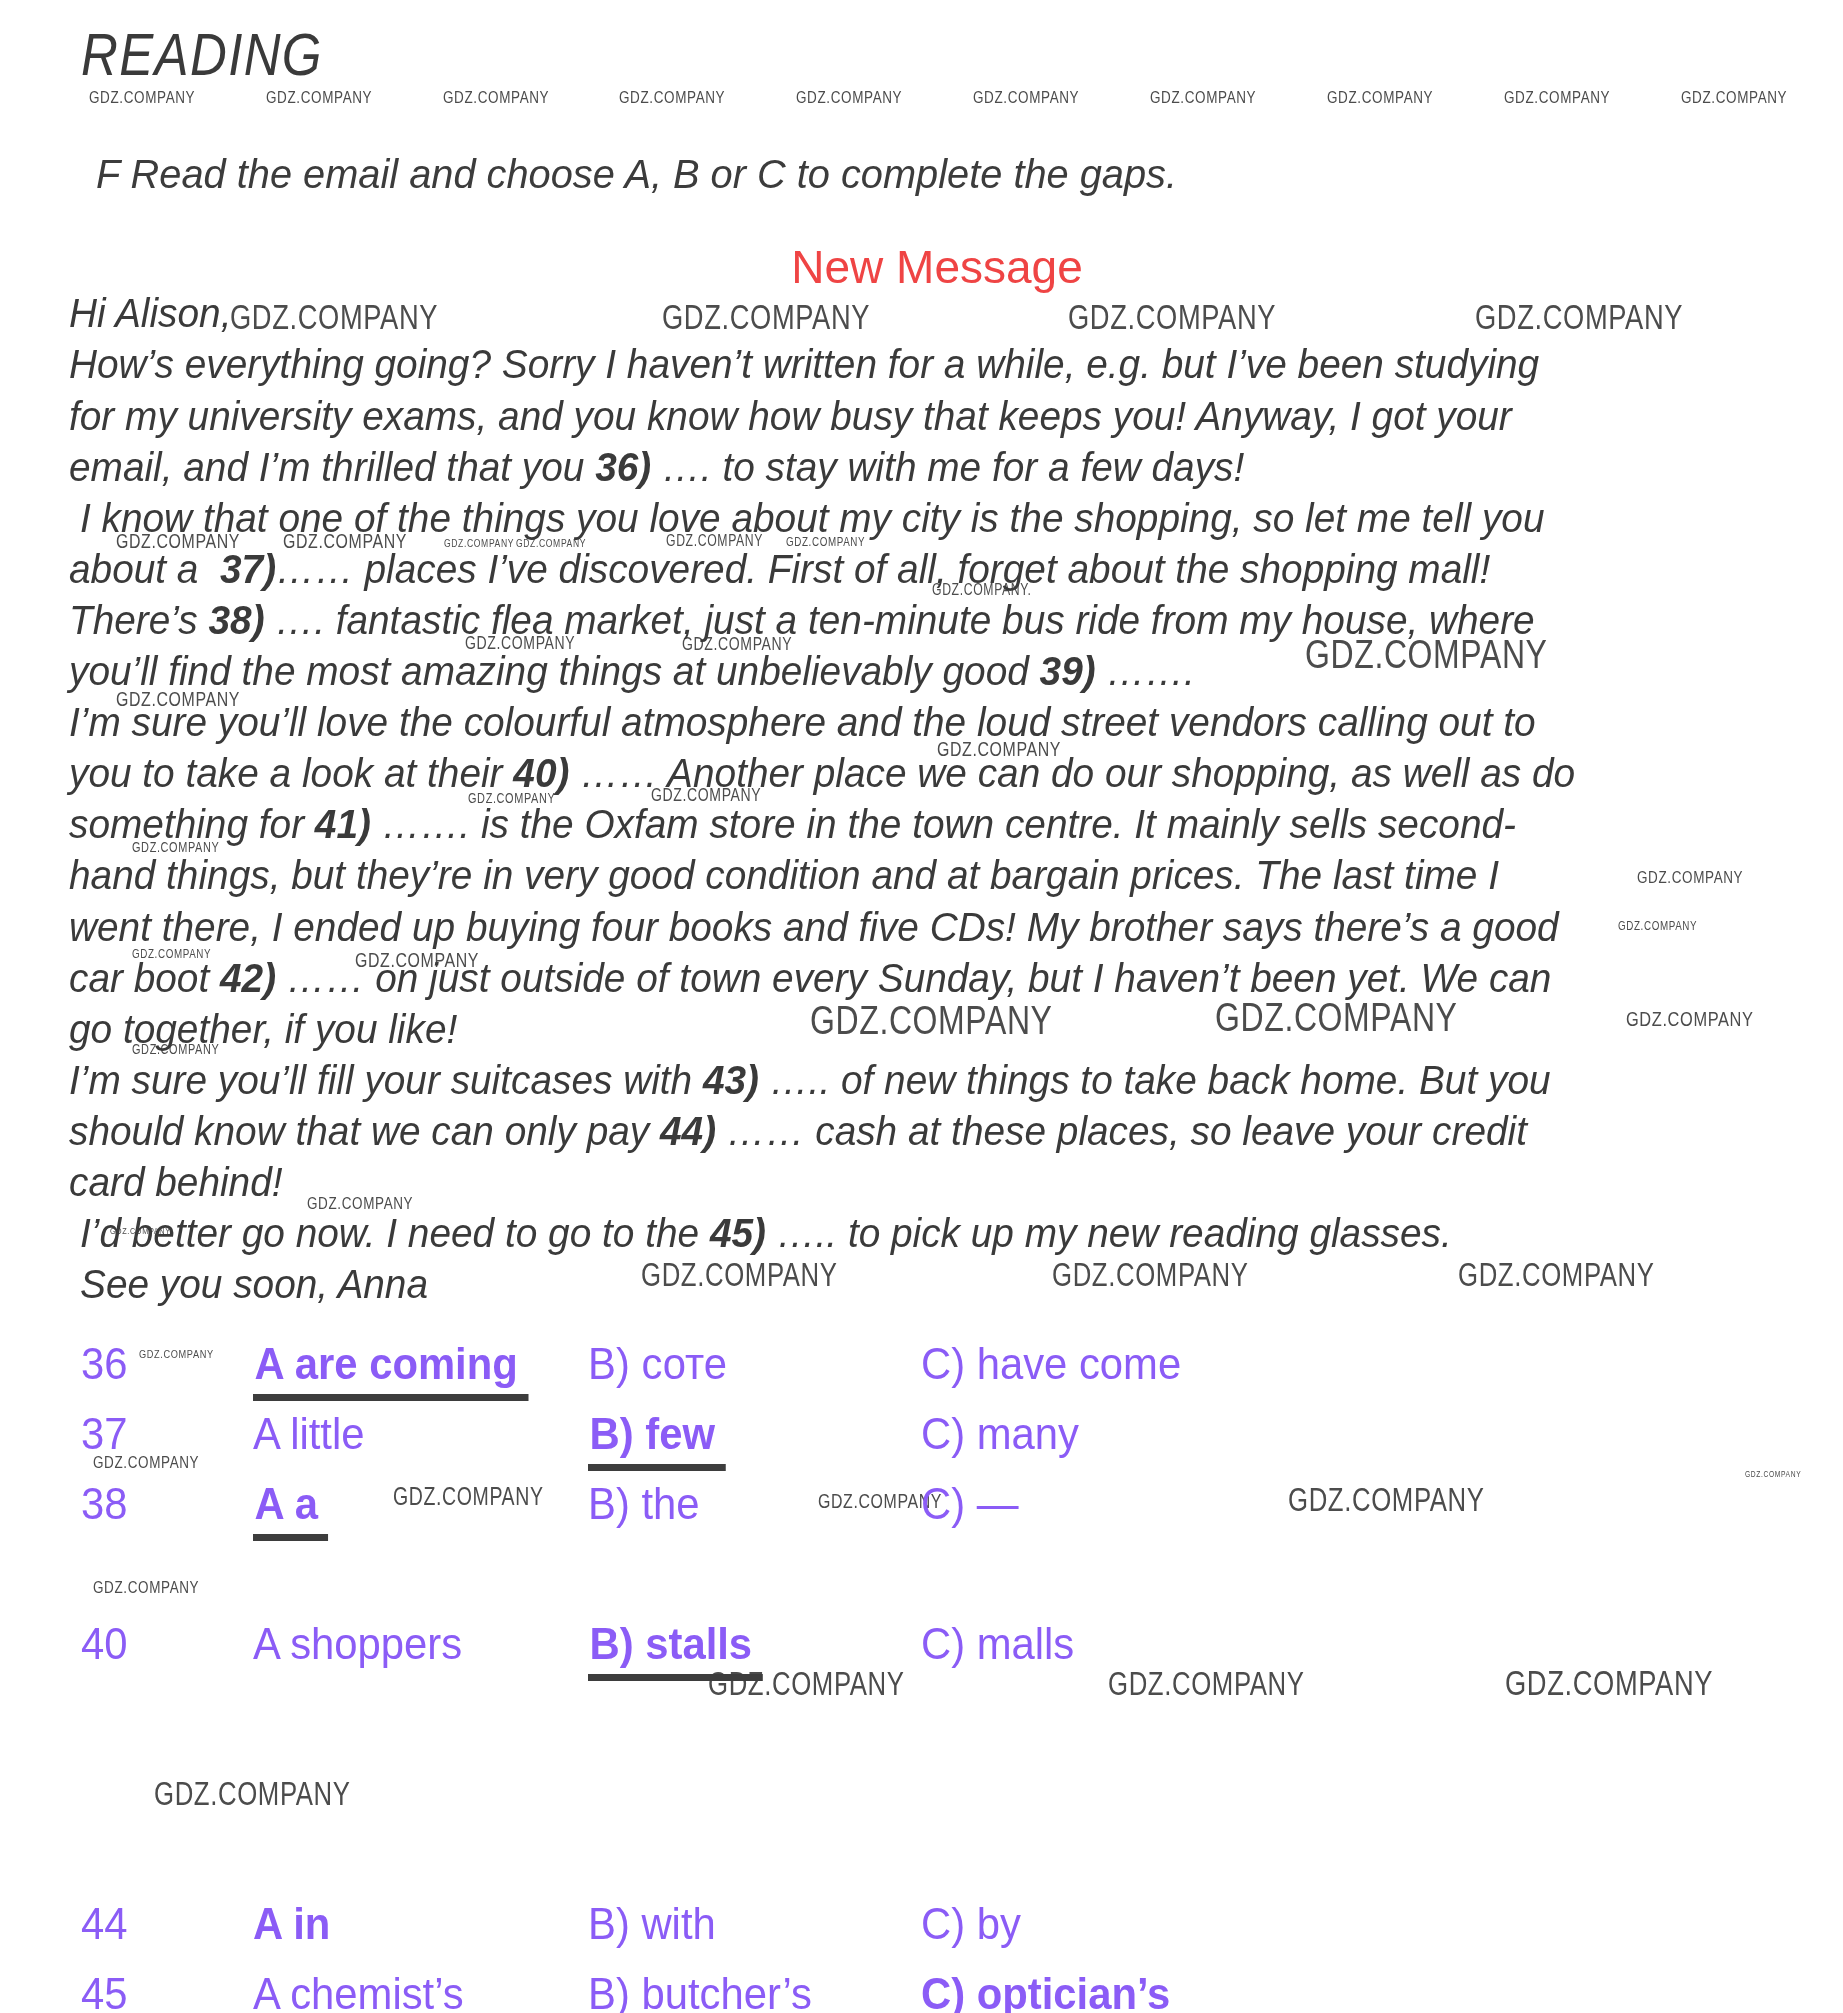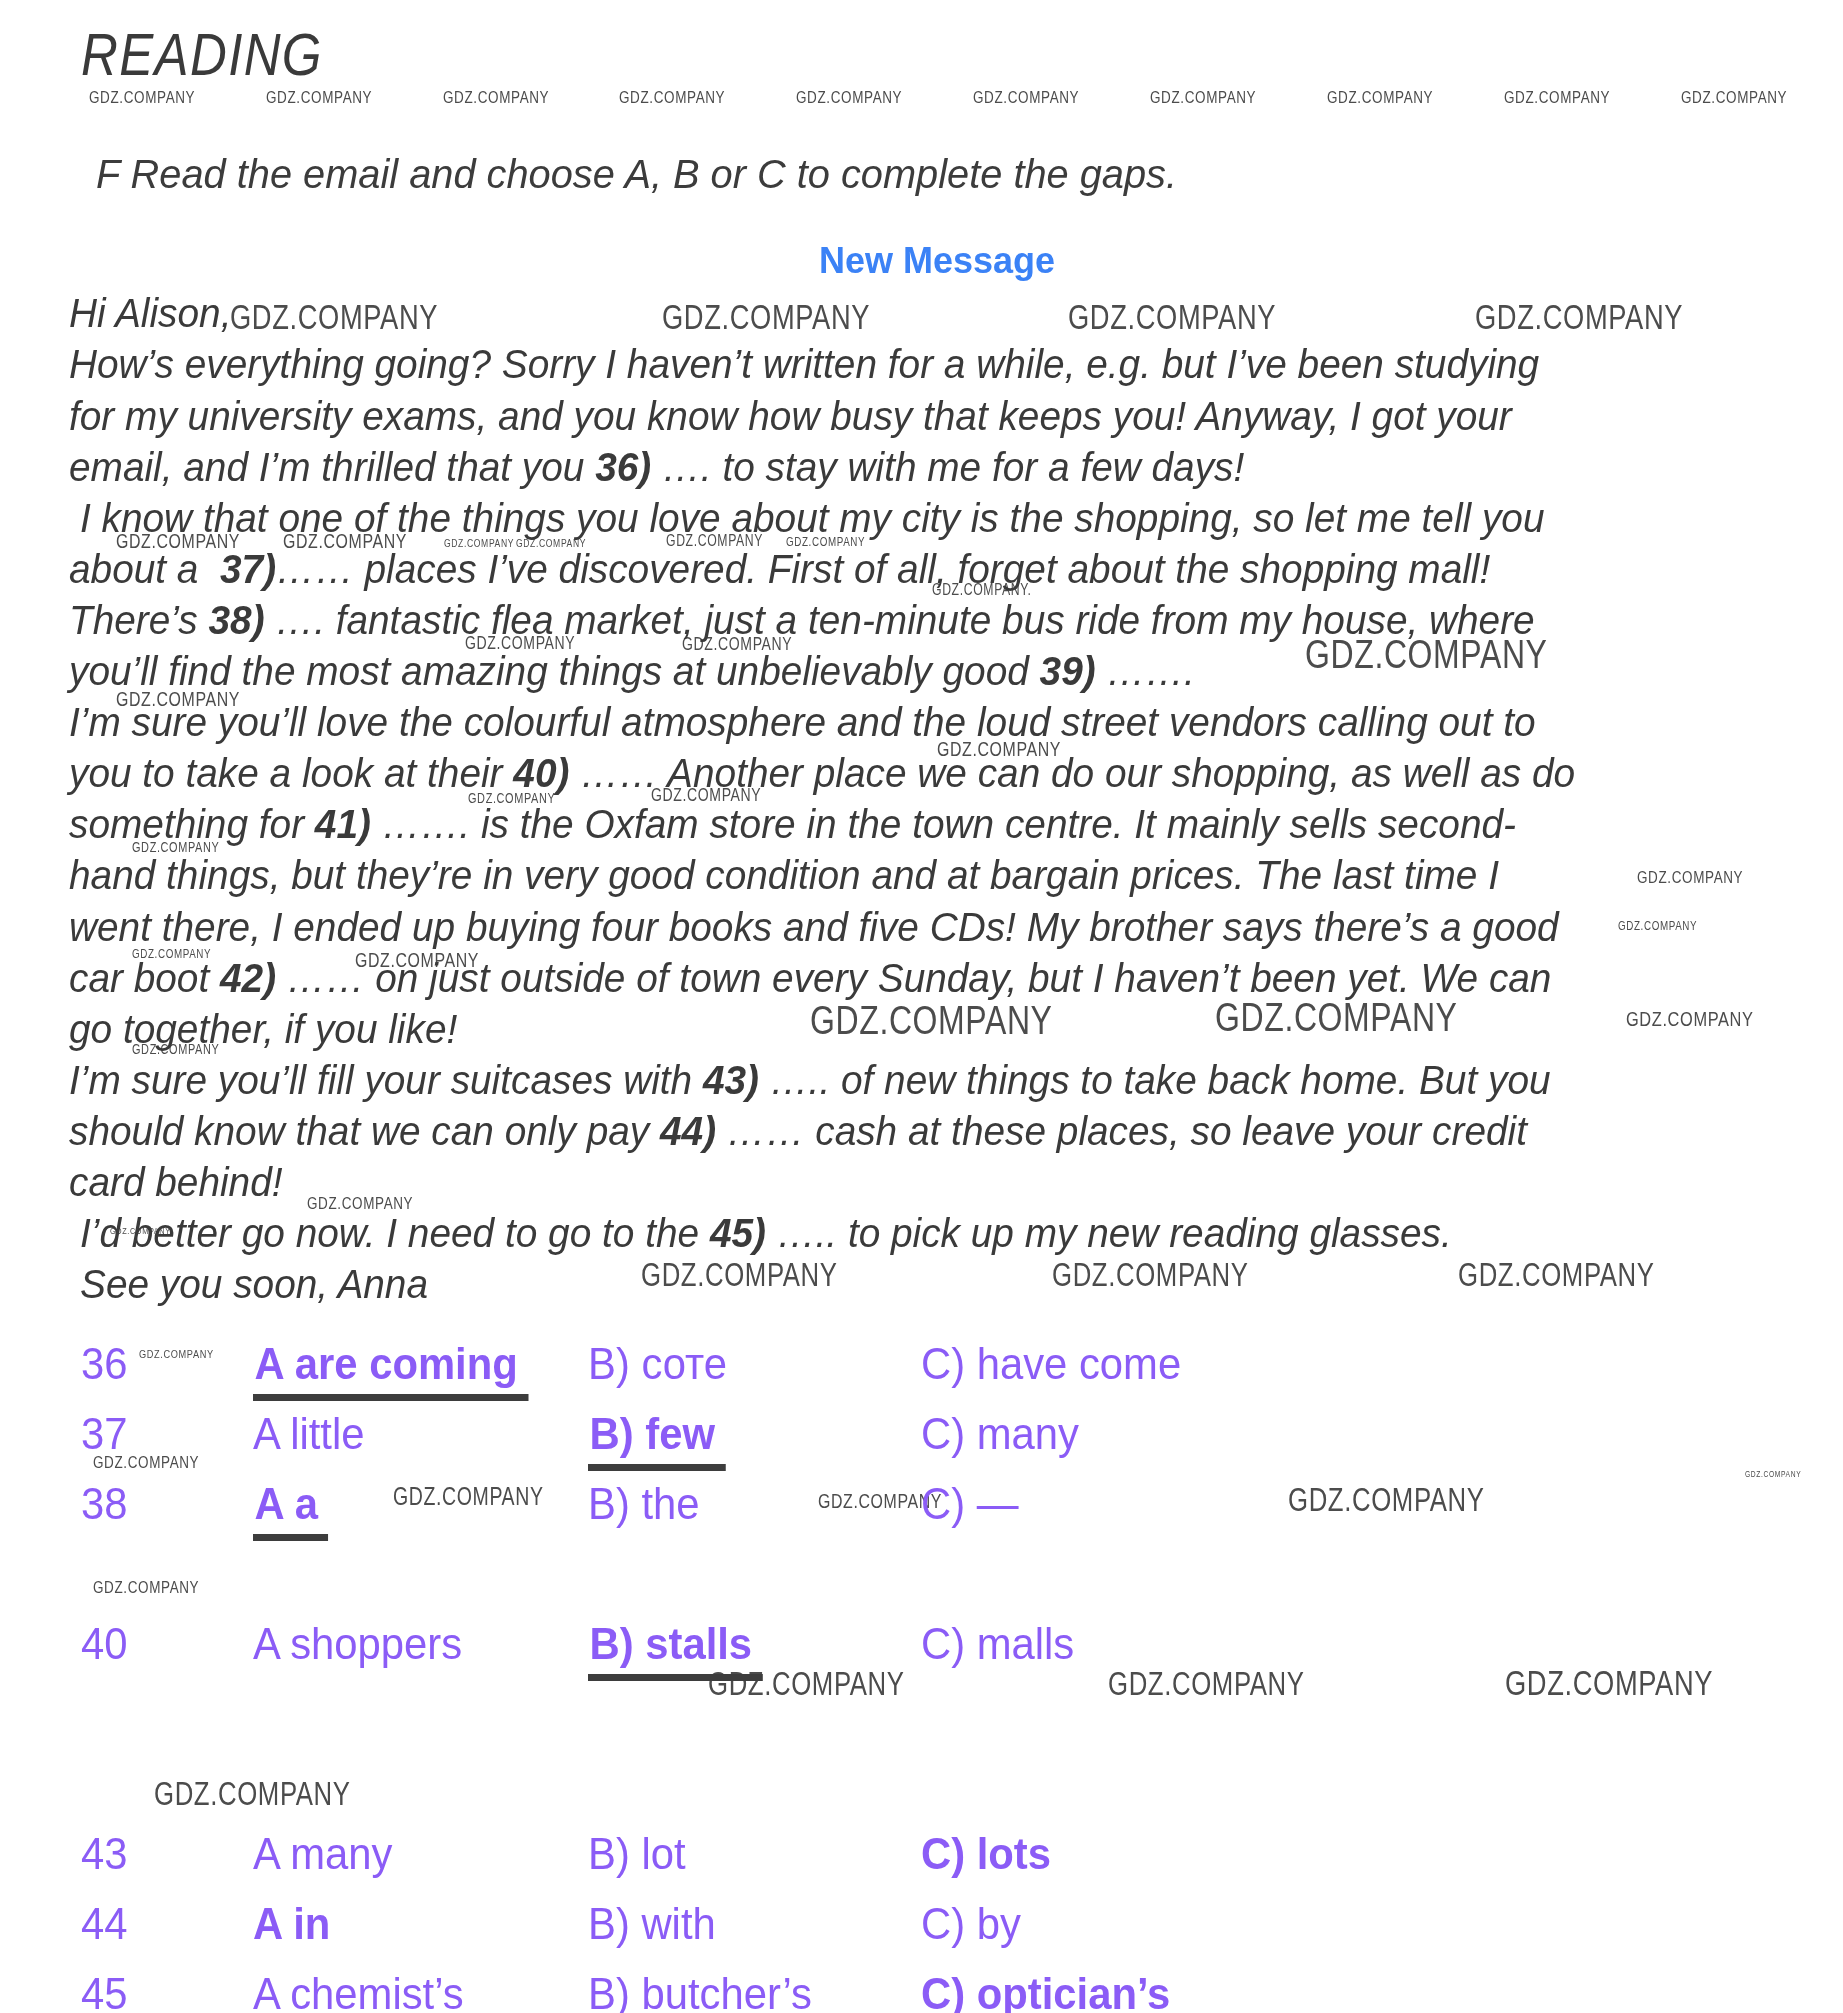--- a/index.html
+++ b/index.html
@@ -33,21 +33,21 @@
   #task-instruction{
     left:96px;top:151px;
     font-size:41px;font-style:italic;color:#3c3c3c;
     white-space:nowrap;
     transform:scaleX(.97);transform-origin:left top;
   }
   
   #message-header{
     left:937px;top:240px;
     transform:translateX(-50%);
-    font-size:36px;font-weight:700;color:#3b82f6;
+    font-size:46px;font-weight:400;color:#ef4444;
     white-space:nowrap;
   }
   
   .eline{
     position:absolute;
     font-size:40px;font-style:italic;color:#3a3a3a;
     white-space:pre;
     transform:scaleX(.97);transform-origin:left top;
     line-height:1.2;
   }
@@ -164,26 +164,20 @@
       <span class="opt bold" style="left: 253px;"><span class="u">A a</span></span>
       <span class="opt" style="left: 588px;"><span>B) the</span></span>
       <span class="opt" style="left: 921px;"><span>C) —</span></span>
     </div>
     <div class="arow" style="top: 1620px;">
       <span class="num" style="left: 81px;">40</span>
       <span class="opt" style="left: 253px;"><span>A shoppers</span></span>
       <span class="opt bold" style="left: 588px;"><span class="u">B) stalls</span></span>
       <span class="opt" style="left: 921px;"><span>C) malls</span></span>
     </div>
-    <div class="arow" style="top: 1830px;">
-      <span class="num" style="left: 81px;">43</span>
-      <span class="opt" style="left: 253px;"><span>A many</span></span>
-      <span class="opt" style="left: 588px;"><span>B) lot</span></span>
-      <span class="opt bold" style="left: 921px;"><span>C) lots</span></span>
-    </div>
     <div class="arow" style="top: 1900px;">
       <span class="num" style="left: 81px;">44</span>
       <span class="opt bold" style="left: 253px;"><span>A in</span></span>
       <span class="opt" style="left: 588px;"><span>B) with</span></span>
       <span class="opt" style="left: 921px;"><span>C) by</span></span>
     </div>
     <div class="arow" style="top: 1970px;">
       <span class="num" style="left: 81px;">45</span>
       <span class="opt" style="left: 253px;"><span>A chemist’s</span></span>
       <span class="opt" style="left: 588px;"><span>B) butcher’s</span></span>

